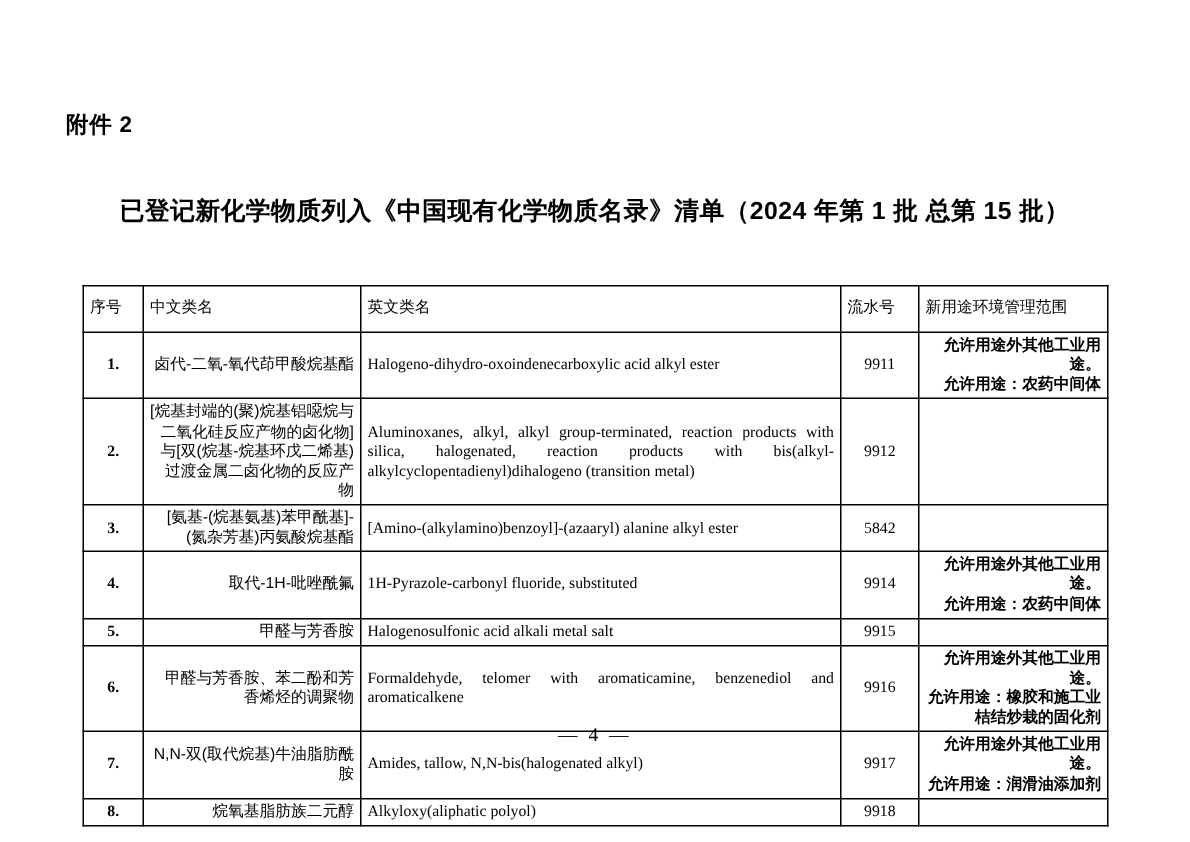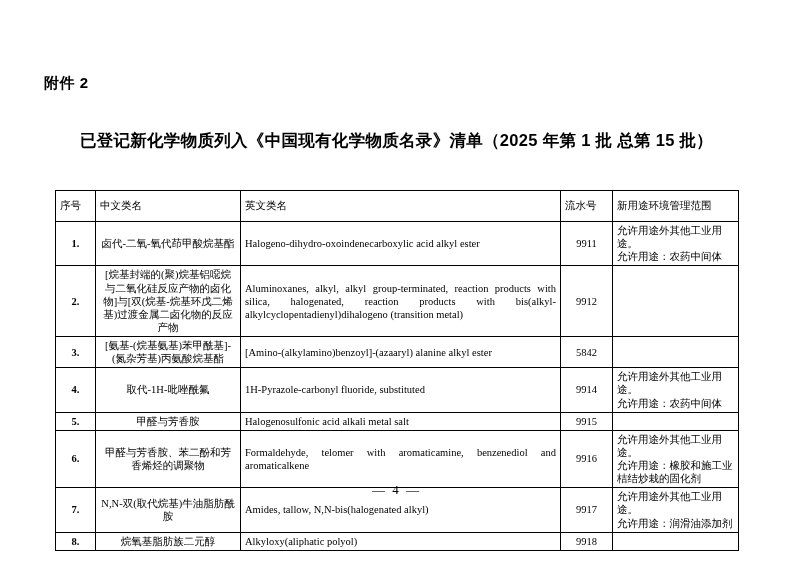--- a/index.html
+++ b/index.html
@@ -68,61 +68,62 @@
   .col-serial{ width: 52px; }
   .col-scope { width: 126px; }
 
   td.cell-no {
     text-align: center;
     font-family: "Liberation Serif", serif;
     font-weight: bold;
     font-size: 11px;
   }
   td.cell-cn {
-    font-family: Liberation Serif, serif;
+    font-family: Liberation Sans, sans-serif;
     font-size: 10px;
     line-height: 1.3;
-    text-align: center;
+    text-align: right;
   }
   td.cell-en {
     font-family: "Liberation Serif", serif;
     font-size: 10.5px;
     line-height: 1.25;
     text-align: justify;
   }
   td.cell-serial {
     text-align: center;
     font-family: "Liberation Serif", serif;
     font-size: 11px;
   }
   td.cell-scope {
     font-family: "Liberation Sans", sans-serif;
     font-size: 9.5px;
     line-height: 1.3;
-    text-align: left;
+    text-align: right;
+    font-weight: bold;
   }
   .page-number {
     position: absolute;
     left: 0;
     top: 482px;
     width: 793px;
     text-align: center;
     font-family: "Liberation Serif", serif;
     font-size: 13px;
     letter-spacing: 2px;
   }
 </style>
 </head>
 <body>
 
 <div class="page">
 
   <div class="attachment-label">附件 2</div>
 
-  <div class="doc-title">已登记新化学物质列入《中国现有化学物质名录》清单（2025 年第 1 批  总第 15 批）</div>
+  <div class="doc-title">已登记新化学物质列入《中国现有化学物质名录》清单（2024 年第 1 批  总第 15 批）</div>
 
   <table class="main-table">
     <colgroup>
       <col class="col-no">
       <col class="col-cn">
       <col class="col-en">
       <col class="col-serial">
       <col class="col-scope">
     </colgroup>
     <thead>

